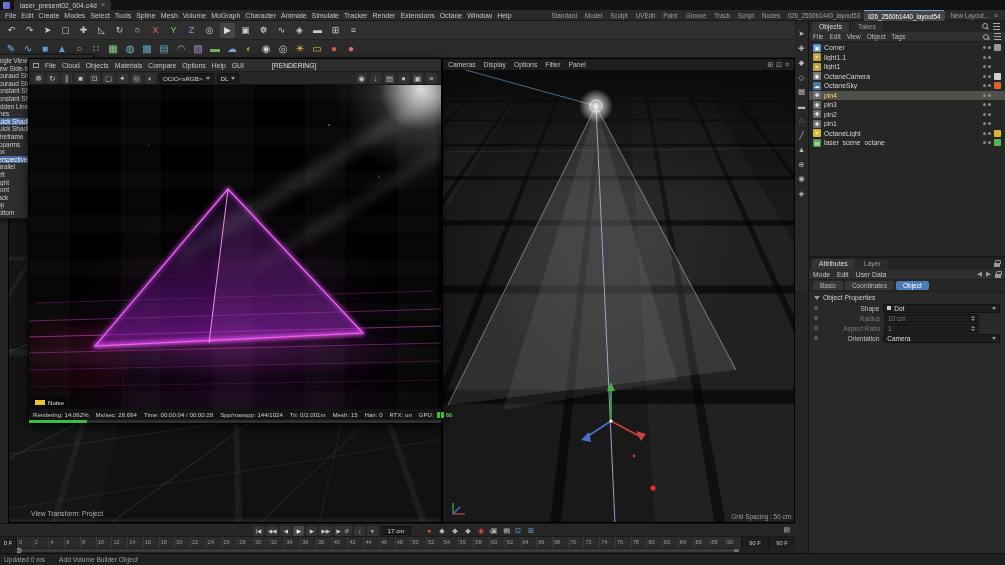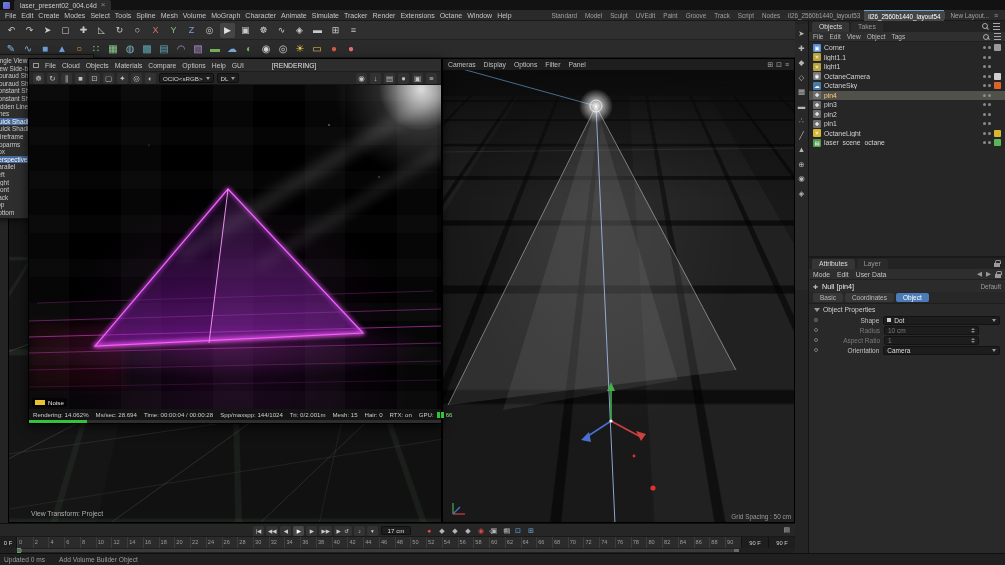--- a/index.html
+++ b/index.html
@@ -847,25 +847,20 @@
         <span>Mode</span>
             <span>Edit</span>
             <span>User Data</span>
           </span>
         <span class="ap-mode-icons">
           <span>◀</span>
           <span>▶</span>
           <span class="icon-lock"></span>
         </span>
       </div>
-      <div class="ap-title">
-        <span class="ap-obj-icon">✚</span>
-        <span>Null [pin4]</span>
-        <span class="ap-default">Default</span>
-      </div>
       <div class="ap-sectabs">
 
       <span class="ap-sectab">Basic</span>
           <span class="ap-sectab">Coordinates</span>
           <span class="ap-sectab active">Object</span>
         </div>
       <div class="ap-propshdr">
         <span class="tri-down"></span>
         <span>Object Properties</span>
       </div>

